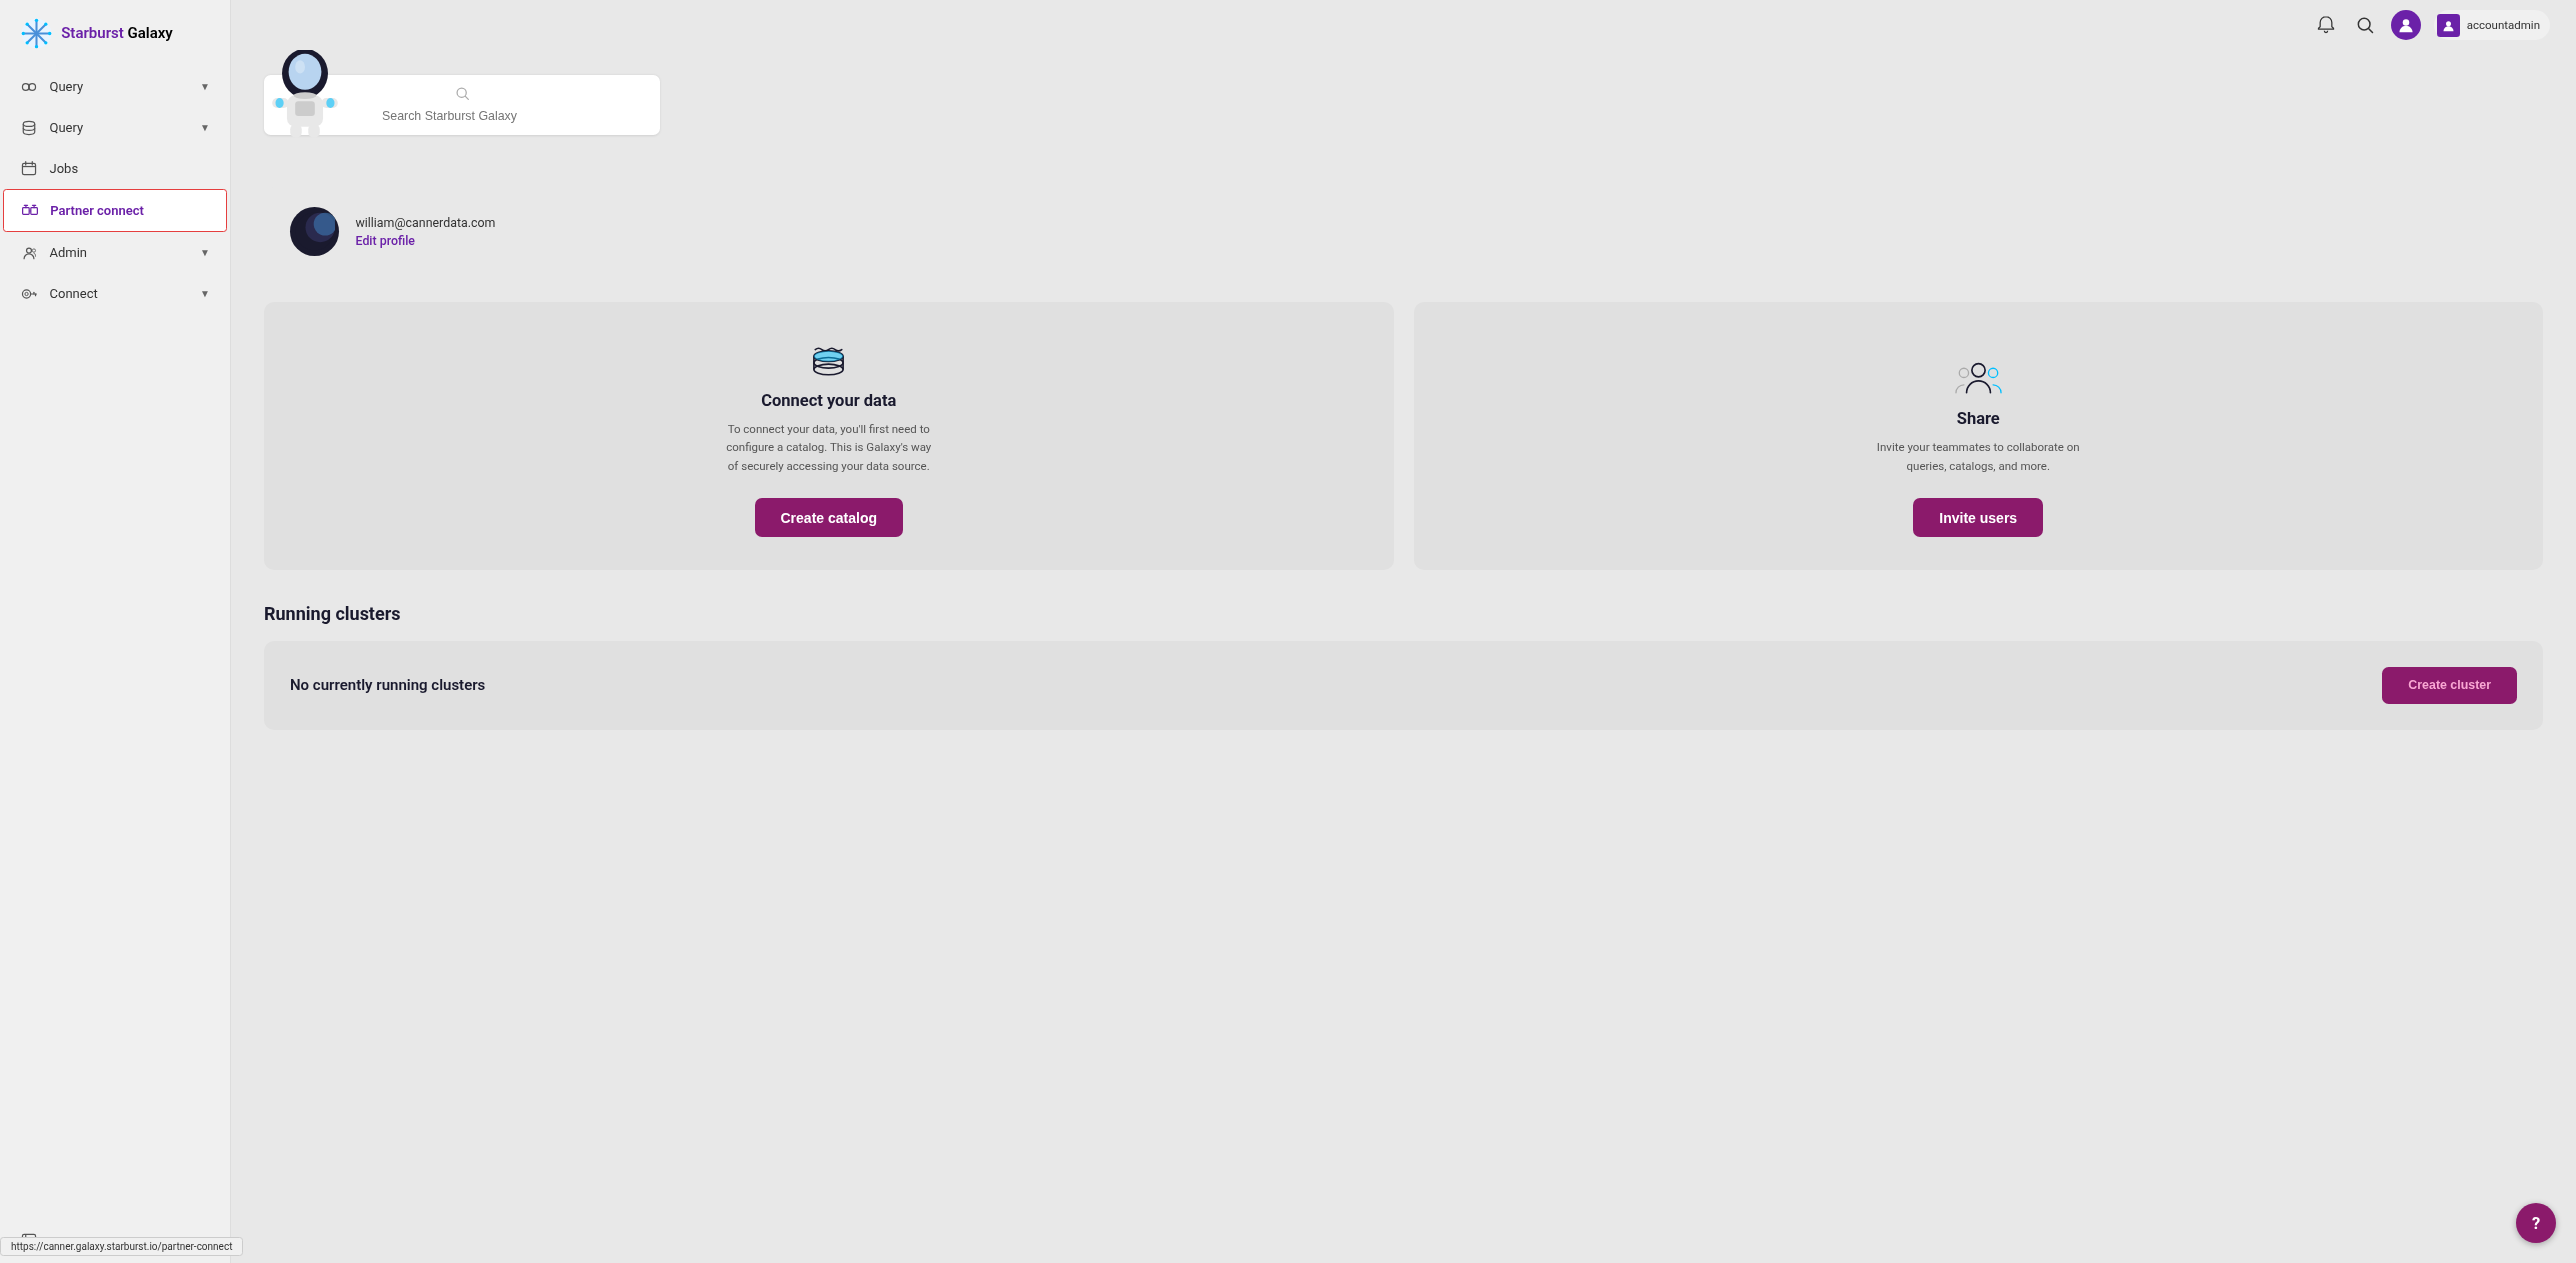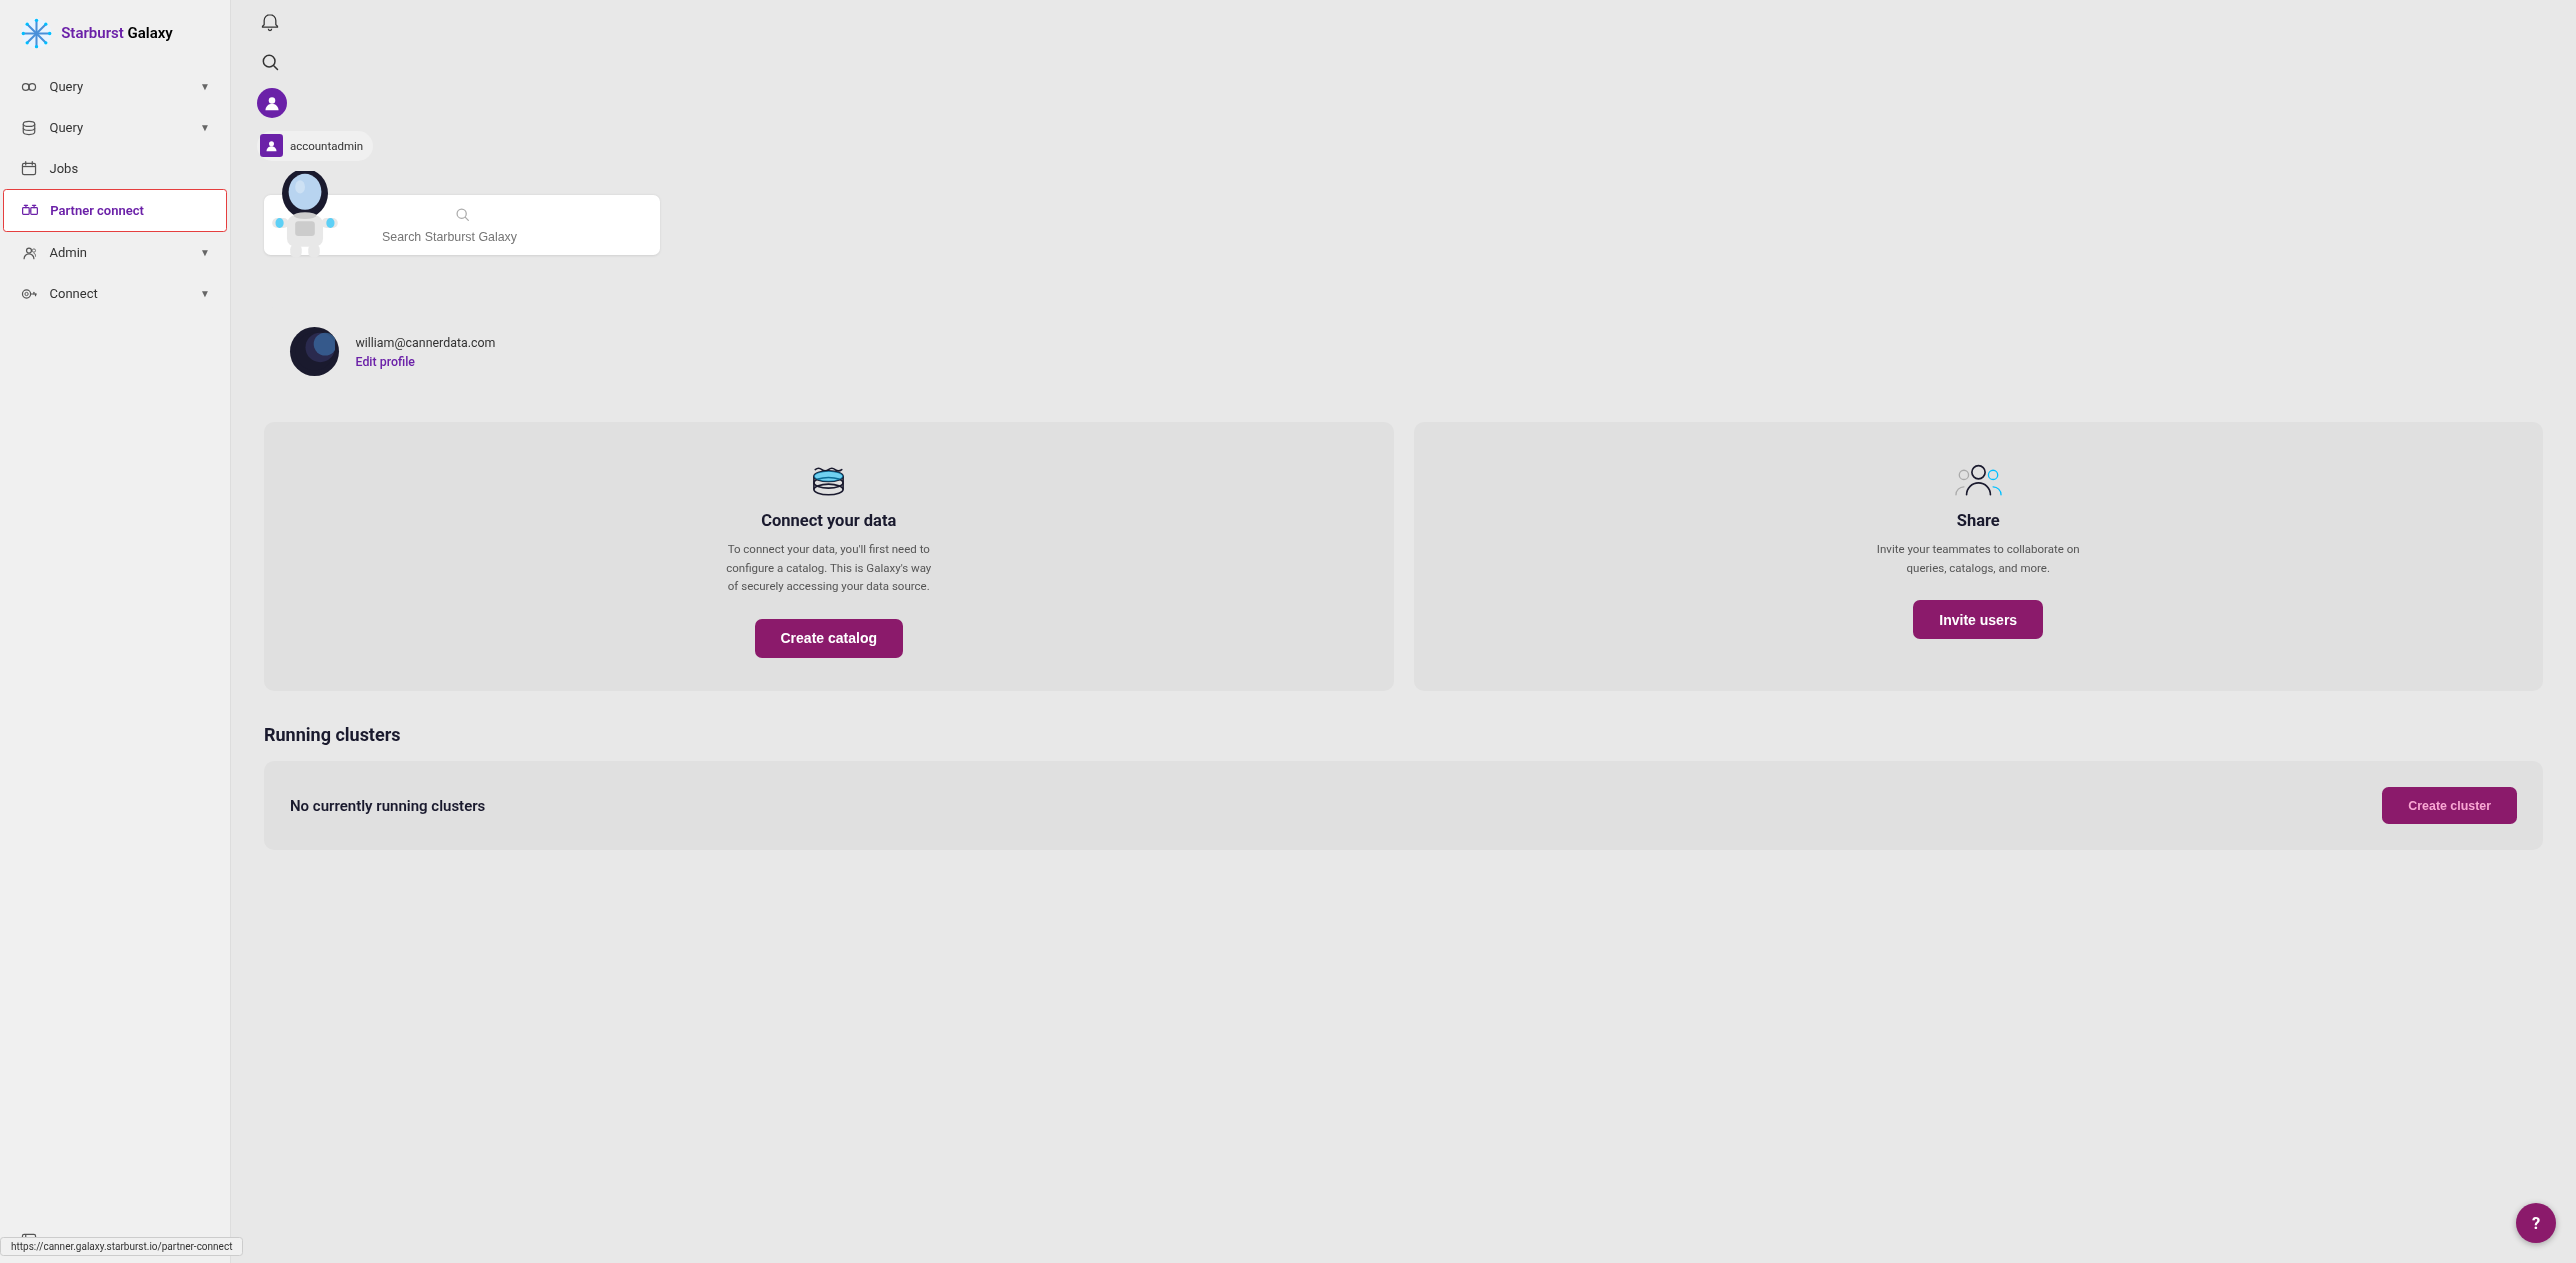--- a/index.html
+++ b/index.html
@@ -100,25 +100,24 @@
       flex: 1;
       display: flex;
       flex-direction: column;
       overflow: hidden;
     }
 
     
     .topbar {
       background: #e8e8e8;
       display: flex;
-      align-items: flex-start;
+      align-items: center;
       justify-content: flex-end;
       padding: 10px 26px;
       gap: 13px;
-      flex-direction: column;
     }
 
     .topbar-icon {
       width: 26px;
       height: 26px;
       display: flex;
       align-items: center;
       justify-content: center;
       color: #333;
       font-size: 15px;
@@ -239,20 +238,21 @@
     }
 
     .card {
       background: #e0e0e0;
       border-radius: 10px;
       padding: 33px 26px;
       display: flex;
       flex-direction: column;
       align-items: center;
       text-align: center;
+      justify-content: flex-end;
     }
 
     .card-title {
       font-size: 16.5px;
       font-weight: 700;
       color: #1a1a2e;
       margin-bottom: 10px;
     }
 
     .card-desc {

